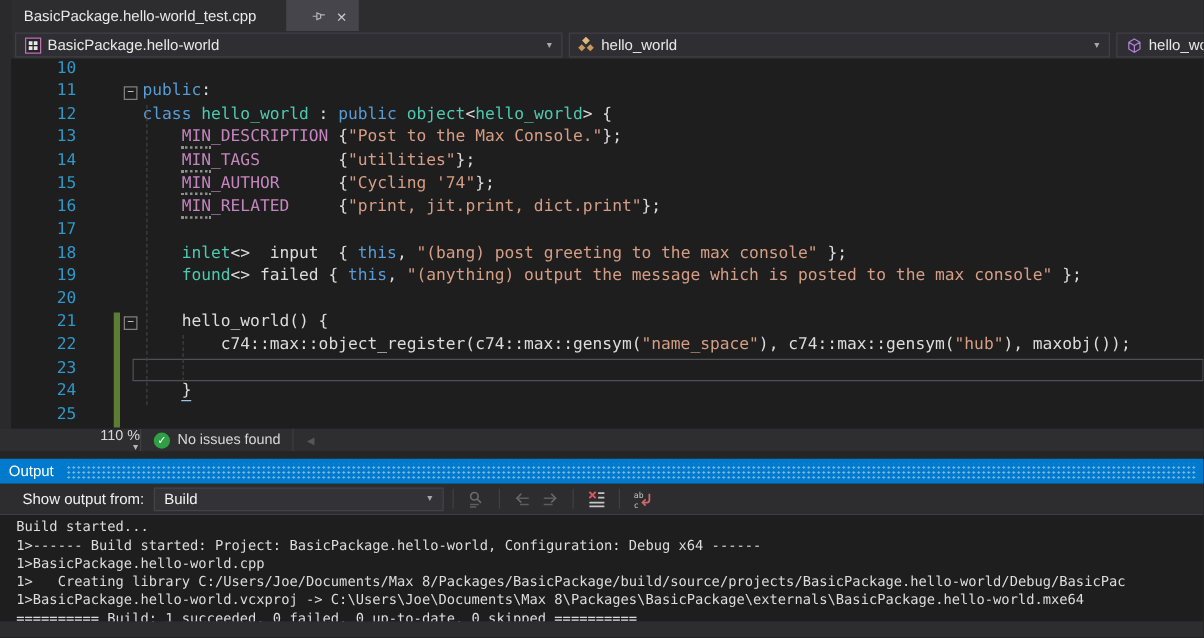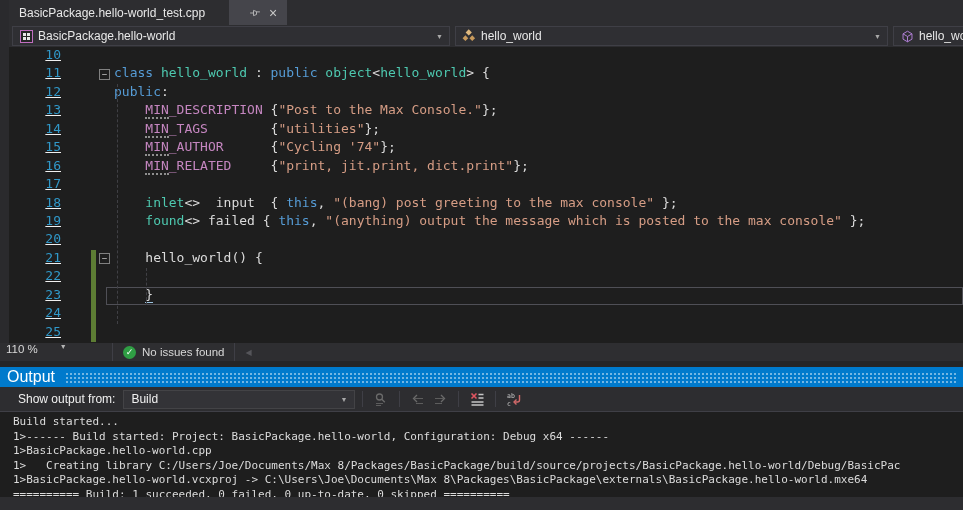--- a/index.html
+++ b/index.html
@@ -18,48 +18,48 @@
   #nav-bar{position:absolute;left:9px;top:25px;right:0;height:22px;background:#2d2d30;}
   .nav-box{position:absolute;top:1px;height:20px;background:#2f2f33;border:1px solid #3f3f46;box-sizing:border-box;
            display:flex;align-items:center;padding:0 6px;font-size:12px;color:#e8e8e8;white-space:nowrap;overflow:hidden;}
   .nav-box .caret{margin-left:auto;font-size:7px;color:#a8a8a8;padding-left:6px;}
   .nav-icon{width:14px;height:14px;margin-right:5px;flex:none;display:flex;align-items:center;justify-content:center;}
   
   .proj-icon{width:11px;height:11px;border:1px solid #c06ec0;background:#252526;position:relative;}
   .proj-icon::before{content:"";position:absolute;left:2px;top:2px;width:3px;height:3px;background:#e8e8e8;box-shadow:4px 0 #e8e8e8,0 4px #e8e8e8,4px 4px #e8e8e8;}
   
   #editor{position:absolute;left:9px;top:47px;right:0;height:296px;background:#1e1e1e;overflow:hidden;}
-  #gutter{position:absolute;left:0;top:0;width:58px;bottom:0;text-align:right;text-decoration:underline;}
+  #gutter{position:absolute;left:0;top:0;width:58px;bottom:0;text-align:right;}
   #gutter .ln{height:18.44px;line-height:18.44px;font:13px "DejaVu Sans Mono",monospace;color:#3098c9;padding-right:6px;}
   #margin-col{position:absolute;left:58px;top:0;width:31px;bottom:0;}
   #change-bar{position:absolute;left:24px;width:5px;background:#5d7d34;}
   #fold-col{position:absolute;left:89px;top:0;width:14px;bottom:0;}
   .fold-box{position:absolute;left:1px;width:11px;height:11px;box-sizing:border-box;border:1px solid #808080;background:#1e1e1e;
             color:#c5c5c5;font:9px/9px "DejaVu Sans Mono",monospace;text-align:center;}
   #code-lines{position:absolute;left:103px;top:0;right:0;bottom:0;padding-left:2px;}
   .code-line{height:18.44px;line-height:18.44px;white-space:pre;font:13px "DejaVu Sans Mono",monospace;color:#dcdcdc;}
   .c-kw{color:#569cd6}.c-type{color:#4ec9b0}.c-str{color:#d69d85}.c-macro{color:#c586c0}.c-def{color:#dcdcdc}
   .u-dots{border-bottom:2px dotted #8f8f8f;}
   .u-brace{border-bottom:1px solid #9cc3e0;}
   #current-line{position:absolute;left:97px;right:0;height:18.44px;box-sizing:border-box;border:1px solid #4f4f56;}
   .indent-guide{position:absolute;width:0;border-left:1px dashed #404045;}
   
   #editor-status{position:absolute;left:0;top:343px;right:0;height:18px;background:#2e2e31;display:flex;align-items:center;font-size:11.5px;color:#d8d8d8;}
-  #zoom-control{display:flex;align-items:flex-start;width:112px;padding-left:6px;box-sizing:border-box;height:100%;}
+  #zoom-control{display:flex;align-items:flex-end;width:112px;padding-left:6px;box-sizing:border-box;height:100%;flex-direction:column;}
   #zoom-control .caret{font-size:7px;color:#b5b5b5;margin-left:22px;}
   .vsep{width:1px;height:100%;background:#3f3f46;}
   #health-indicator{display:flex;align-items:center;padding:0 10px;height:100%;}
   #health-check{width:13px;height:13px;border-radius:50%;background:#2f9e44;color:#fff;font-size:9px;line-height:13px;text-align:center;margin-right:6px;}
   #hscrollbar{flex:1;height:100%;background:#2e2e31;display:flex;align-items:center;}
   #hscroll-left{color:#55555a;font-size:8px;margin-left:10px;}
   
   #splitter{position:absolute;left:0;top:361px;right:0;height:6px;background:#252526;}
   
   #output-header{position:absolute;left:0;top:367px;right:0;height:20px;background:#007acc;display:flex;align-items:center;padding-left:7px;}
-  #output-title{font-size:16px;color:#ffffff;white-space:nowrap;}
+  #output-title{font-size:12px;color:#ffffff;white-space:nowrap;}
   #output-grip{flex:1;height:12px;margin:0 6px 0 10px;
      background-image:radial-gradient(rgba(255,255,255,.45) 1px,transparent 1.1px);
      background-size:4px 4px;background-position:0 1px;}
   #output-toolbar{position:absolute;left:0;top:387px;right:0;height:24px;background:#2d2d30;display:flex;align-items:center;}
   #show-from-label{font-size:12px;color:#f1f1f1;margin-left:18px;white-space:nowrap;}
   #source-combo{width:232px;height:19px;margin-left:8px;background:#333337;border:1px solid #434346;box-sizing:border-box;
                 display:flex;align-items:center;font-size:12px;color:#f1f1f1;padding:4px 7px;}
   #source-combo .caret{margin-left:auto;font-size:7px;color:#a8a8a8;}
   .tb-sep{width:1px;height:16px;background:#3f3f46;margin:0 7px;}
   .tb-btn{width:18px;height:18px;display:flex;align-items:center;justify-content:center;margin:0 2px;}
@@ -144,31 +144,32 @@
     </div>
     <div id="fold-col">
         <div class="fold-box" style="top: 21.94px;">−</div>
         <div class="fold-box" style="top: 206.34px;">−</div>
       </div>
     <div id="current-line" style="top: 239.72px;"></div>
     <div id="code-lines">
       <div class="indent-guide" style="left:5px;top:36.9px;height:240px;"></div>
       <div class="indent-guide" style="left:34px;top:221.3px;height:37px;"></div>
     <div class="code-line"></div>
+        <div class="code-line"><span class="c-kw">public</span><span class="c-def">:</span></div>
         <div class="code-line"><span class="c-kw">class</span><span class="c-def"> </span><span class="c-type">hello_world</span><span class="c-def"> : </span><span class="c-kw">public</span><span class="c-def"> </span><span class="c-type">object</span><span class="c-def">&lt;</span><span class="c-type">hello_world</span><span class="c-def">&gt; {</span></div>
-        <div class="code-line"><span class="c-kw">public</span><span class="c-def">:</span></div>
         <div class="code-line"><span class="c-def">    </span><span class="c-macro u-dots">MIN</span><span class="c-macro">_DESCRIPTION</span><span class="c-def"> {</span><span class="c-str">"Post to the Max Console."</span><span class="c-def">};</span></div>
         <div class="code-line"><span class="c-def">    </span><span class="c-macro u-dots">MIN</span><span class="c-macro">_TAGS</span><span class="c-def">        {</span><span class="c-str">"utilities"</span><span class="c-def">};</span></div>
         <div class="code-line"><span class="c-def">    </span><span class="c-macro u-dots">MIN</span><span class="c-macro">_AUTHOR</span><span class="c-def">      {</span><span class="c-str">"Cycling '74"</span><span class="c-def">};</span></div>
         <div class="code-line"><span class="c-def">    </span><span class="c-macro u-dots">MIN</span><span class="c-macro">_RELATED</span><span class="c-def">     {</span><span class="c-str">"print, jit.print, dict.print"</span><span class="c-def">};</span></div>
         <div class="code-line"></div>
         <div class="code-line"><span class="c-def">    </span><span class="c-type">inlet</span><span class="c-def">&lt;&gt;  </span><span class="c-def">input  { </span><span class="c-kw">this</span><span class="c-def">, </span><span class="c-str">"(bang) post greeting to the max console"</span><span class="c-def"> };</span></div>
         <div class="code-line"><span class="c-def">    </span><span class="c-type">found</span><span class="c-def">&lt;&gt; </span><span class="c-def">failed { </span><span class="c-kw">this</span><span class="c-def">, </span><span class="c-str">"(anything) output the message which is posted to the max console"</span><span class="c-def"> };</span></div>
         <div class="code-line"></div>
         <div class="code-line"><span class="c-def">    hello_world() {</span></div>
+        <div class="code-line"><span class="c-def">        c74::max::object_register(c74::max::gensym(</span><span class="c-str">"name_space"</span><span class="c-def">), c74::max::gensym(</span><span class="c-str">"hub"</span><span class="c-def">), maxobj());</span></div>
         <div class="code-line"></div>
         <div class="code-line"><span class="c-def">    </span><span class="c-def u-brace">}</span></div>
         <div class="code-line"></div>
       </div>
   </div>
 
   <div id="editor-status">
     <div id="zoom-control">
       <span>110 %</span>
       <span class="caret">▼</span>

